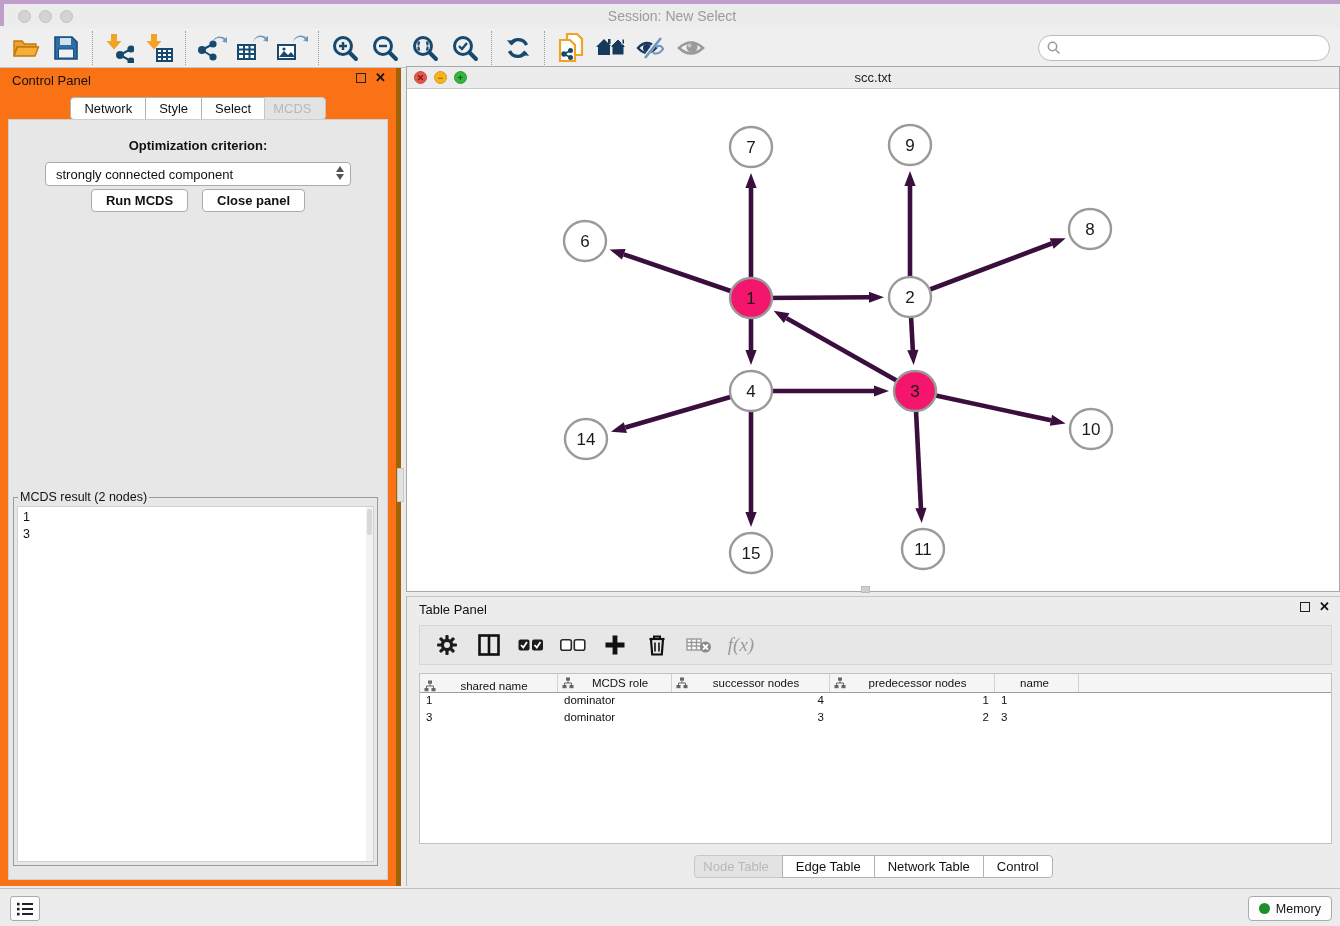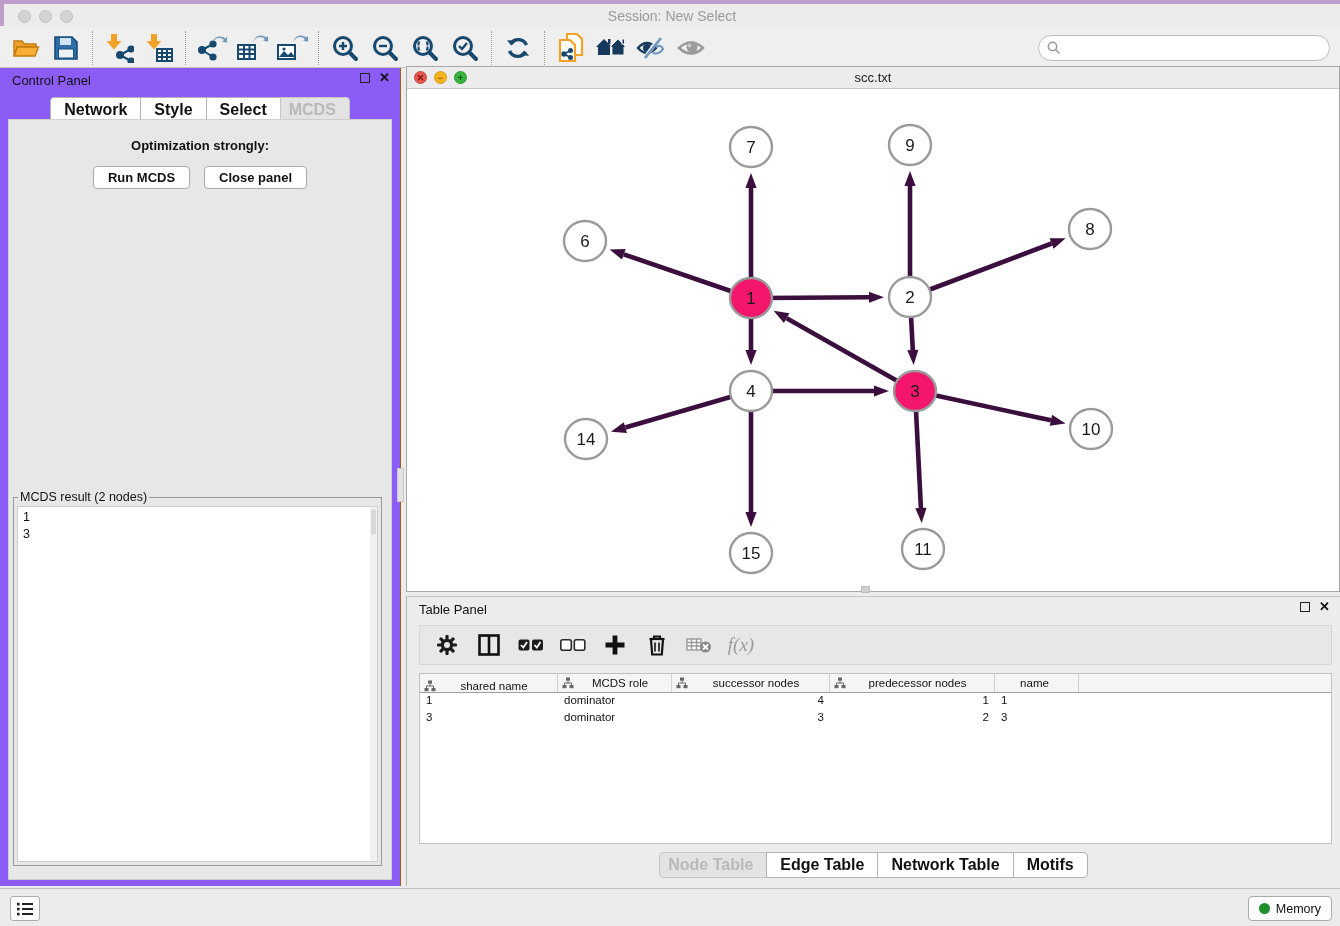--- a/index.html
+++ b/index.html
@@ -19,44 +19,44 @@
   .toolbar { position:absolute; top:28px; left:0; width:1340px; height:40px; background:#efefef;
              border-bottom:1px solid #c6c6c6; display:flex; align-items:center; padding-left:6px; }
   .tbtn { width:40px; height:36px; display:flex; align-items:center; justify-content:center; }
   .tsep { width:1px; height:34px; border-left:1px dotted #9e9e9e; margin:0 6px; }
   .searchbox { position:absolute; right:10px; top:7px; width:292px; height:26px; background:#fff;
                border:1px solid #bdbdbd; border-radius:13px; display:flex; align-items:center; padding-left:8px; }
   .searchbox input { border:none; outline:none; flex:1; font-size:13px; background:transparent; margin-left:4px;
                      font-family:"Liberation Sans",sans-serif; }
 
   
-  .control-panel { position:absolute; left:0; top:68px; width:401px; height:818px; background:#8b5cf6;
-                   border-right:1px solid #a16207; }
+  .control-panel { position:absolute; left:0; top:68px; width:401px; height:818px; background:#f97316;
+                   border-right:5px solid #a16207; }
   .panel-header { position:absolute; top:0; left:0; right:0; height:24px; display:flex; align-items:center; }
   .panel-title { font-size:13px; color:#111; margin-left:12px; }
   .panel-header-icons { position:absolute; right:10px; top:5px; display:flex; gap:9px; align-items:center; }
   .float-ic { width:10px; height:10px; border:1.6px solid #222; }
   .close-ic { font-size:13px; font-weight:bold; color:#111; line-height:10px; }
 
   .cp-tabs { position:absolute; top:29px; left:0; right:0; display:flex; justify-content:center; }
-  .seg-tab { border:1px solid #b2b2b2; background:#fff; color:#111; font-size:16px; font-weight:bold;
+  .seg-tab { border:1px solid #b2b2b2; background:#fff; color:#111; font-size:13px; font-weight:normal;
              padding:3px 13px; margin-left:-1px; cursor:default; }
   .seg-tab.first { border-radius:4px 0 0 4px; margin-left:0; }
   .seg-tab.last { border-radius:0 4px 4px 0; }
   .seg-tab.active { background:#e3e3e3; color:#b9b9b9; border-color:#c7c7c7;padding-left:8px; }
 
   .cp-content { position:absolute; left:8px; right:8px; top:51px; bottom:6px; background:#e7e7e7;
                 border:1px solid #cfcfcf; }
   .opt-label { margin-top:18px; text-align:center; font-size:13px; font-weight:bold; color:#111; }
   .dropdown { margin:9px 36px 0 36px; height:24px; background:#fff; border:1px solid #ababab; border-radius:4px;
               display:flex; align-items:center; font-size:13px; color:#111; padding-left:10px; position:relative; }
   .dd-stepper { position:absolute; right:6px; top:3px; display:flex; flex-direction:column; gap:2px; }
   .dd-up { width:0; height:0; border-left:4px solid transparent; border-right:4px solid transparent; border-bottom:6px solid #555; }
   .dd-down { width:0; height:0; border-left:4px solid transparent; border-right:4px solid transparent; border-top:6px solid #555; }
-  .cp-buttons { margin-top:13px; display:flex; justify-content:center; gap:14px; }
+  .cp-buttons { margin-top:3px; display:flex; justify-content:center; gap:14px; }
   .btn { background:#fff; border:1px solid #ababab; border-radius:4px; font-size:13px; font-weight:bold;
          color:#111; padding:3px 14px; font-family:"Liberation Sans",sans-serif; }
 
   .mcds-fieldset { position:absolute; left:4px; right:9px; top:370px; bottom:13px; border:1px solid #9a9a9a;
                    background:#e7e7e7; }
   .mcds-fieldset legend { font-size:12.5px; color:#111; margin-left:4px; padding:0 2px; }
   .mcds-result-box { position:absolute; left:3px; right:3px; top:2px; bottom:3px; background:#fff;
                      border:1px solid #d0d0d0; }
   .mcds-result-text { font-size:12.5px; color:#111; padding:2px 5px; line-height:17px; white-space:pre;
                       font-family:"Liberation Sans",sans-serif; }
@@ -284,21 +284,28 @@
         <span class="close-ic">✕</span>
       </span>
     </div>
     <div class="cp-tabs" id="cp-tabs">
         <div class="seg-tab first">Network</div>
         <div class="seg-tab">Style</div>
         <div class="seg-tab">Select</div>
         <div class="seg-tab last active">MCDS</div>
       </div>
     <div class="cp-content">
-      <div class="opt-label">Optimization strongly:</div>
+      <div class="opt-label">Optimization criterion:</div>
+      <div class="dropdown">
+        <span>strongly connected component</span>
+        <span class="dd-stepper">
+          <span class="dd-up"></span>
+            <span class="dd-down"></span>
+        </span>
+      </div>
       <div class="cp-buttons">
         <button class="btn">Run MCDS</button>
         <button class="btn">Close panel</button>
       </div>
       <fieldset class="mcds-fieldset">
         <legend>MCDS result (2 nodes)</legend>
         <div class="mcds-result-box">
           <div class="mcds-result-text" id="mcds-result-text">1
 3</div>
           <div class="mcds-scroll">
@@ -524,21 +531,21 @@
             <div class="td" style="width: 158px; text-align: right;">3</div>
             <div class="td" style="width: 165px; text-align: right;">2</div>
             <div class="td" style="width: 84px; text-align: left;">3</div>
           </div>
         </div>
     </div>
     <div class="bottom-tabs" id="bottom-tabs">
         <div class="seg-tab first active">Node Table</div>
         <div class="seg-tab">Edge Table</div>
         <div class="seg-tab">Network Table</div>
-        <div class="seg-tab last">Motifs</div>
+        <div class="seg-tab last">Control</div>
       </div>
   </div>
 
   <div class="statusbar">
     <div class="sb-left-btn">
       <svg width="18" height="14" viewBox="0 0 18 14">
         <g stroke="#222" stroke-width="2">
             <line x1="6" y1="2" x2="17" y2="2"></line>
             <line x1="6" y1="7" x2="17" y2="7"></line>
             <line x1="6" y1="12" x2="17" y2="12"></line>

